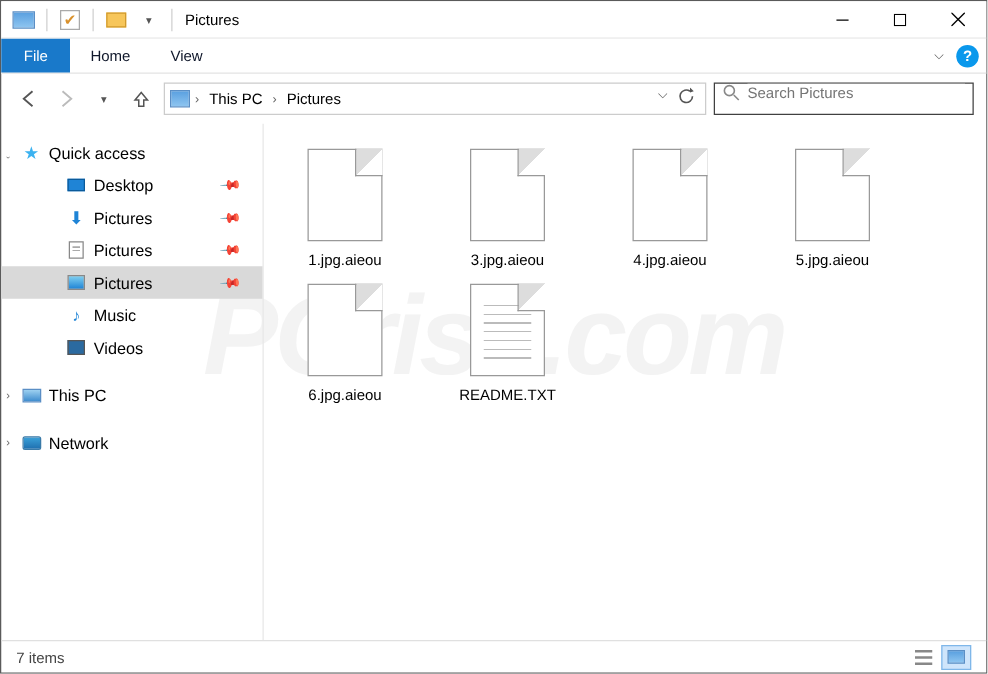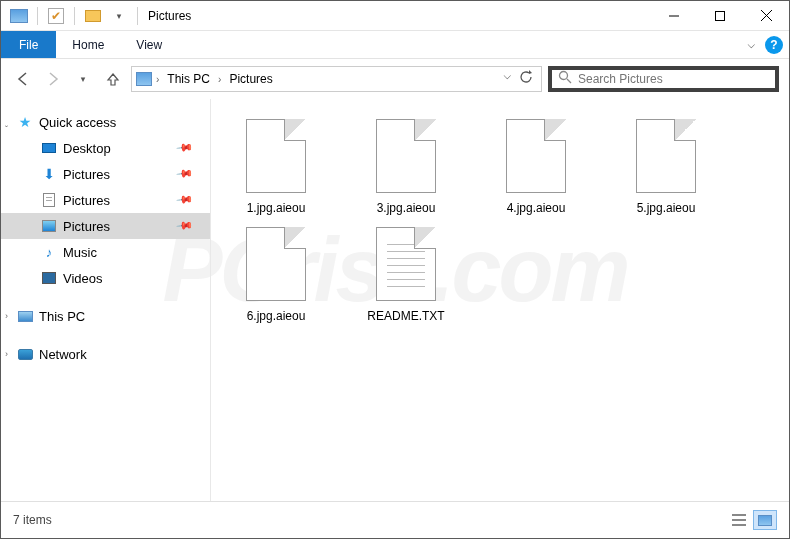--- a/index.html
+++ b/index.html
@@ -27,43 +27,43 @@
 .help-circle { width: 18px; height: 18px; border-radius: 50%; background: #0a98ec; color: #fff; font-size: 12px; font-weight: bold; display: flex; align-items: center; justify-content: center; }
 
 
 .navbar { height: 40px; display: flex; align-items: center; padding: 6px 10px; gap: 6px; z-index: 2; }
 .nav-btn { width: 24px; height: 24px; display: flex; align-items: center; justify-content: center; }
 .addressbar { flex: 1; border: 1px solid #ccc; height: 26px; display: flex; align-items: center; padding: 0 4px; gap: 2px; }
 .addressbar .crumb { font-size: 12px; padding: 2px 4px; color: #000; }
 .addressbar .chev { font-size: 10px; color: #666; padding: 0 2px; }
 .addressbar .addr-spacer { flex: 1; }
 .addressbar .addr-tools { display: flex; gap: 8px; padding-right: 4px; }
-.searchbox { width: 231px; border: 4px solid #404040; height: 26px; display: flex; align-items: center; padding: 0 6px; gap: 6px; }
+.searchbox { width: 208px; border: 1px solid #404040; height: 26px; display: flex; align-items: flex-start; padding: 0 6px; gap: 6px; }
 .searchbox input { border: none; outline: none; font-size: 12px; flex: 1; color: #666; }
 
 
 .body { flex: 1; display: flex; z-index: 2; }
 .sidebar { width: 210px; border-right: 1px solid #e8e8e8; padding-top: 10px; font-size: 13px; }
 .tree-item { display: flex; align-items: center; height: 26px; padding-left: 16px; gap: 6px; position: relative; }
-.tree-item.sub { padding-left: 40px; }
+.tree-item.sub { padding-left: 52px; }
 .tree-item.selected { background: #d9d9d9; }
 .tree-item .pin { margin-left: auto; margin-right: 18px; color: #7a7a7a; font-size: 11px; transform: rotate(40deg); }
 .tree-item .expander { position: absolute; left: 4px; font-size: 9px; color: #666; }
 .spacer-v { height: 12px; }
 
 .content { flex: 1; padding: 18px 10px; display: flex; flex-wrap: wrap; align-content: flex-start; gap: 10px 20px; }
 .file-item { width: 110px; display: flex; flex-direction: column; align-items: center; gap: 6px; }
 .file-item .label { font-size: 12px; text-align: left; word-break: break-word; }
 .file-icon { width: 68px; height: 78px; position: relative; }
 .file-icon .page { width: 60px; height: 74px; border: 1px solid #999; background: #fff; position: absolute; left: 4px; top: 2px; }
 .file-icon .fold { width: 22px; height: 22px; background: linear-gradient(135deg, #ddd 50%, #fff 50%); border-left: 1px solid #999; border-bottom: 1px solid #999; position: absolute; right: 4px; top: 2px; }
 .file-icon.txt .page::before { content: ""; position: absolute; left: 10px; right: 10px; top: 16px; bottom: 10px; background: repeating-linear-gradient(to bottom, #bbb 0, #bbb 1px, transparent 1px, transparent 7px); }
 
 
-.statusbar { height: 37px; border-top: 1px solid #e0e0e0; display: flex; align-items: center; padding: 0 12px; font-size: 12px; color: #444; z-index: 2; }
+.statusbar { height: 26px; border-top: 1px solid #e0e0e0; display: flex; align-items: center; padding: 0 12px; font-size: 12px; color: #444; z-index: 2; }
 .statusbar .views { margin-left: auto; display: flex; gap: 2px; }
 .statusbar .view-btn { width: 24px; height: 20px; display: flex; align-items: center; justify-content: center; border: 1px solid transparent; }
 .statusbar .view-btn.active { border: 1px solid #7fb7e9; background: #cfe5fb; }
 
 
 .ico { width: 16px; height: 16px; display: inline-flex; align-items: center; justify-content: center; }
 .ico-folder-img { width: 18px; height: 14px; background: linear-gradient(#5aa0e0,#8ec5f0); border: 1px solid #5a8ec5; position: relative; }
 .ico-star { color: #3cb2f0; font-size: 14px; }
 .ico-desktop { width: 14px; height: 10px; background: #1f84d6; border: 1px solid #0b5a9a; }
 .ico-down { color: #1f84d6; font-size: 14px; }

